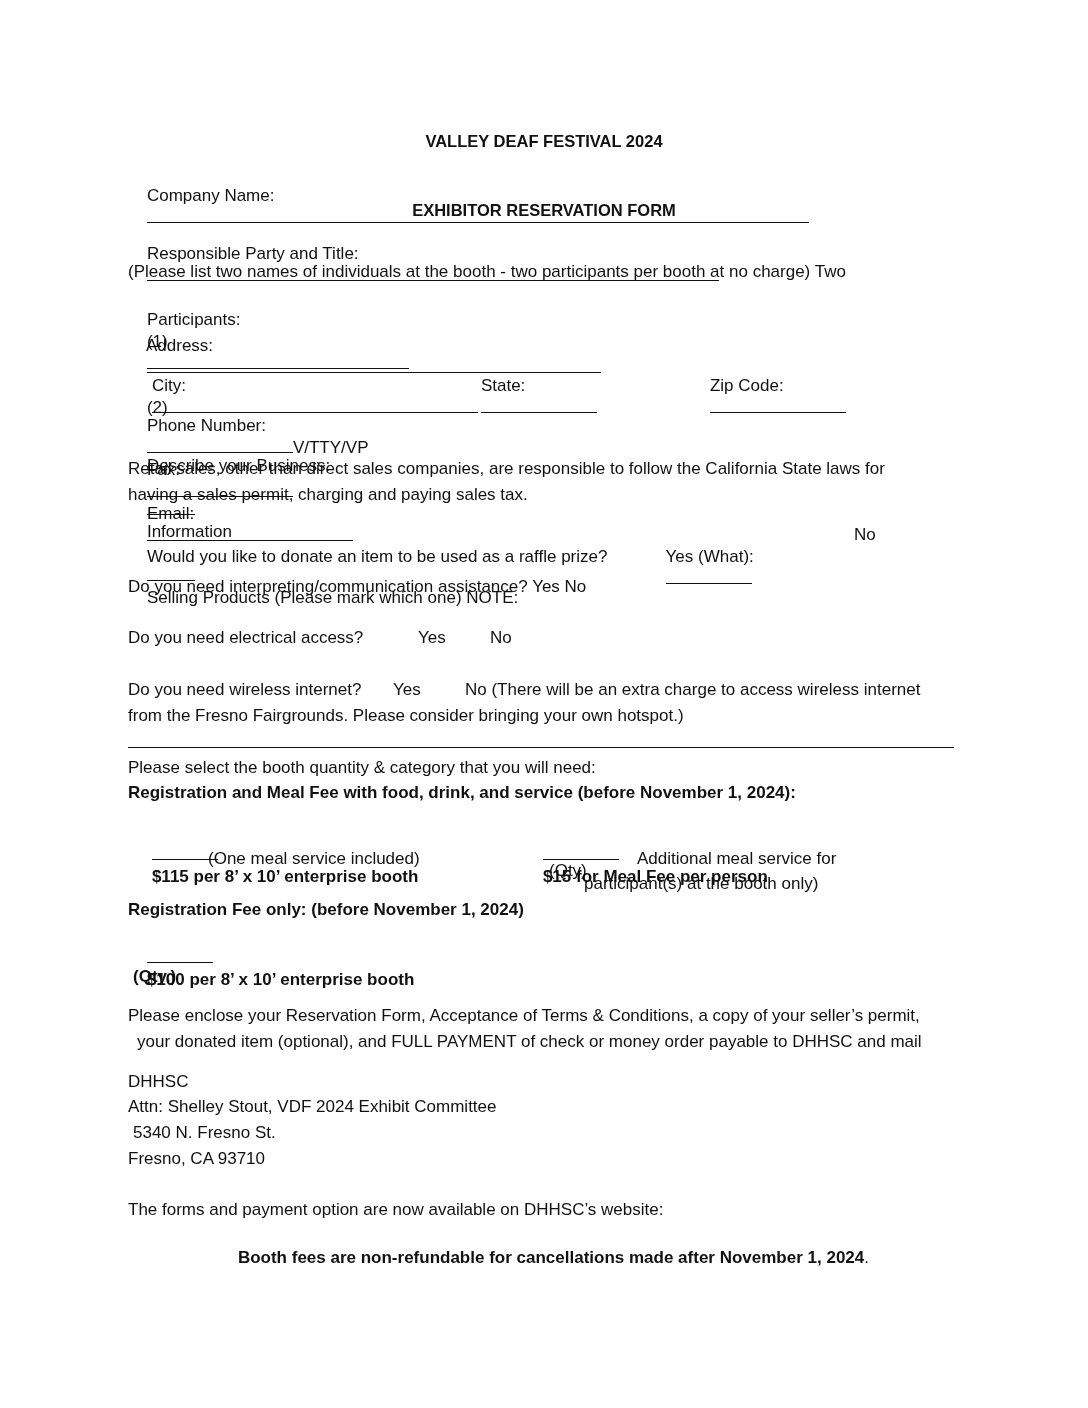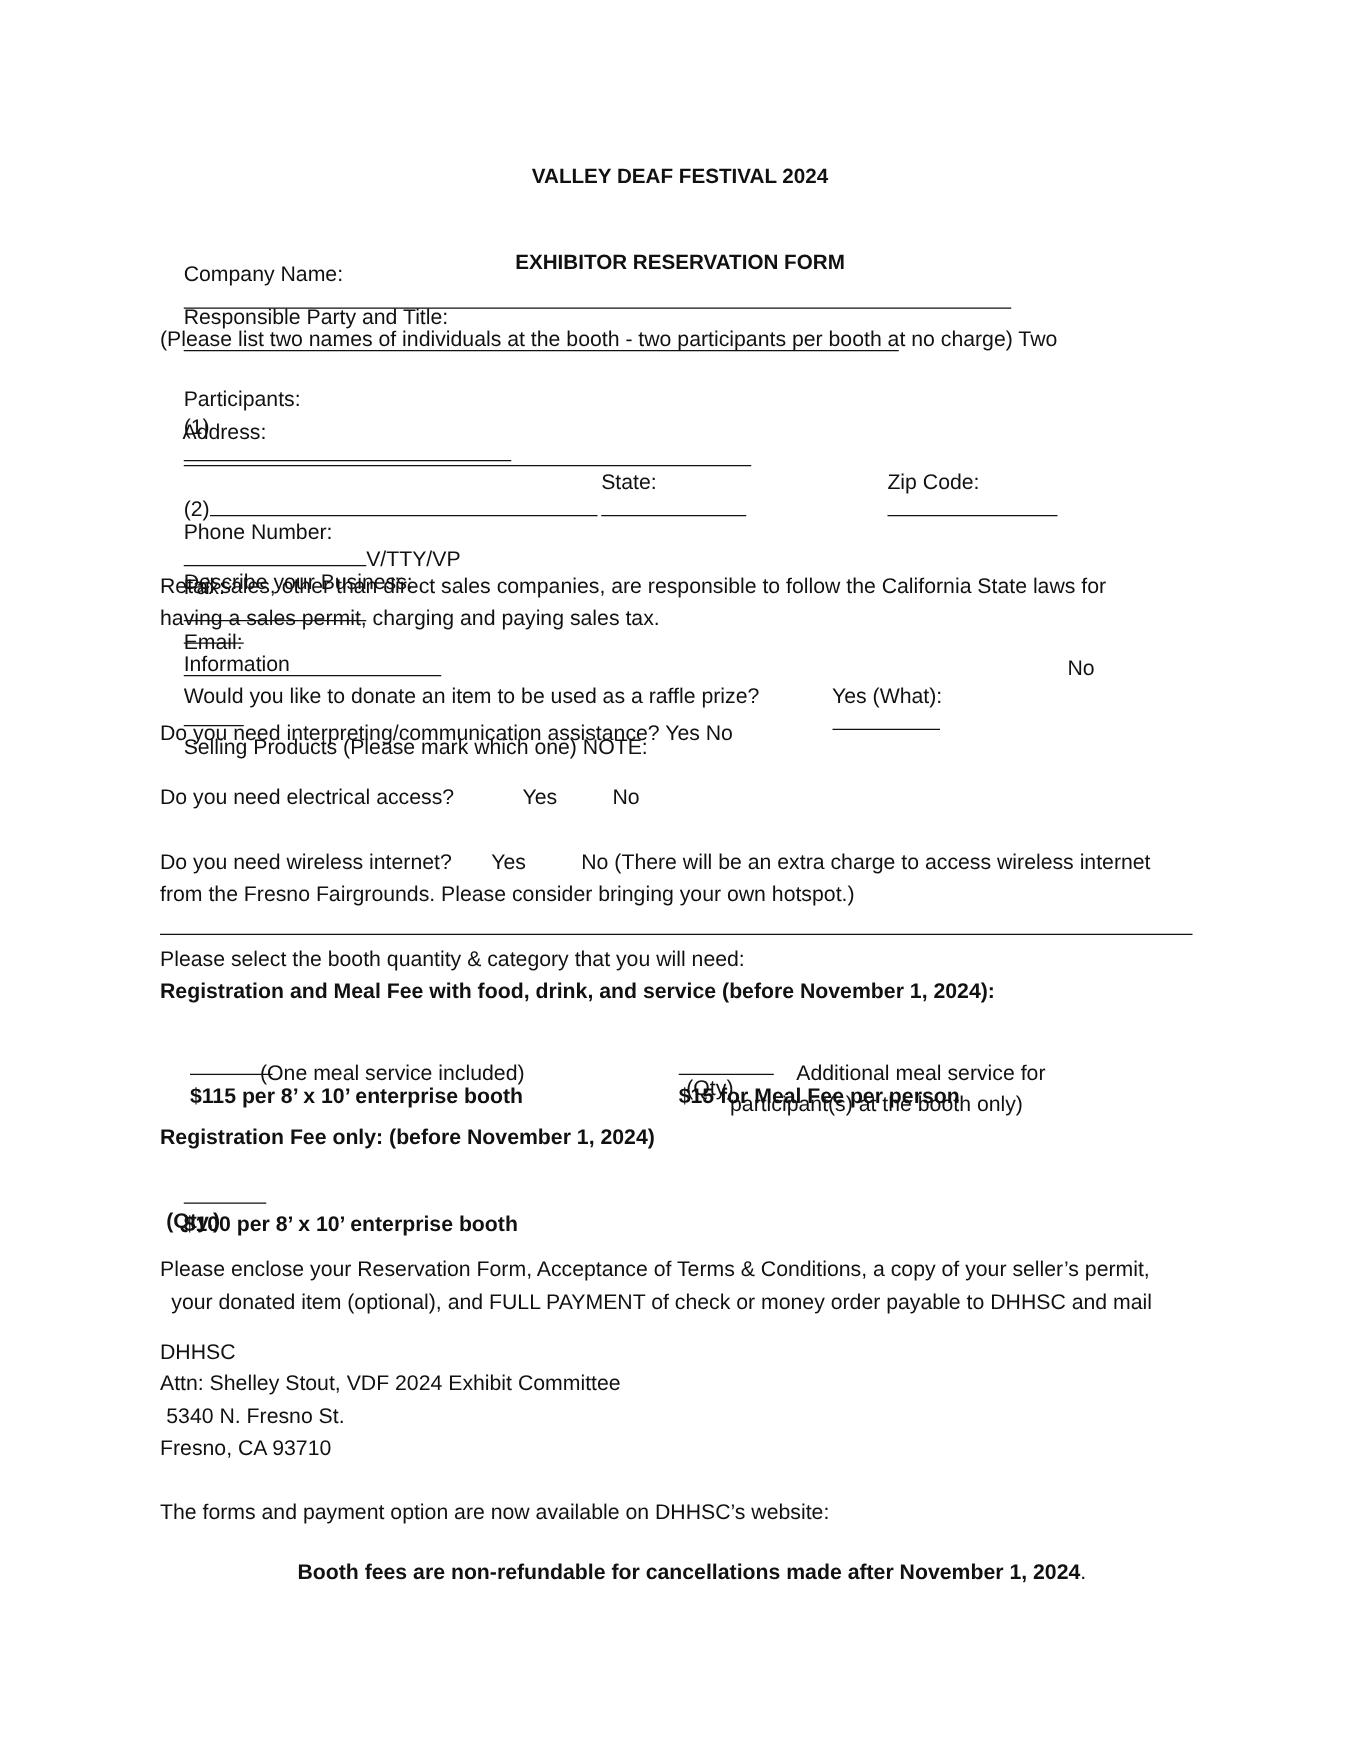--- a/index.html
+++ b/index.html
@@ -13,21 +13,21 @@
   .rule { position: absolute; left: 128px; width: 826px; border-bottom: 1.5px solid #111; }
 </style>
 </head>
 <body>
 
 <div class="page">
 
   <div class="ln title" style="top:130px;">VALLEY DEAF FESTIVAL 2024</div>
   <div class="ln title" style="top:155px;margin-top:44px;">EXHIBITOR RESERVATION FORM</div>
 
-  <div class="ln" style="left:128px; top:187px;">
+  <div class="ln" style="left:128px; top:163px;">
     <span>Company Name:</span>
     <span class="blank" style="width:662px;"></span>
   </div>
 
   <div class="ln" style="left:128px; top:221px;">
     <span>Responsible Party and Title:</span>
     <span class="blank" style="width:572px;"></span>
   </div>
 
   <div class="ln" style="left:128px; top:261px;">(Please list two names of individuals at the booth - two participants per booth at no charge) Two</div>
@@ -38,20 +38,24 @@
     <span class="blank" style="width:262px;"></span>
     <span style="display:inline-block; width:22px;"></span>
     <span>(2)</span><span class="blank" style="width:310px;"></span>
   </div>
 
   <div class="ln" style="left:128px; top:313px;">
     <span>Address:</span>
     <span class="blank" style="width:454px;"></span>
   </div>
 
+  <div class="ln" style="left:133px; top:353px;">
+    <span>City:</span>
+    <span class="blank" style="width:212px;"></span>
+  </div>
   <div class="ln" style="left:462px; top:353px;">
     <span>State:</span>
     <span class="blank" style="width:116px;"></span>
   </div>
   <div class="ln" style="left:691px; top:353px;">
     <span>Zip Code:</span>
     <span class="blank" style="width:136px;"></span>
   </div>
 
   <div class="ln" style="left:128px; top:393px;">

